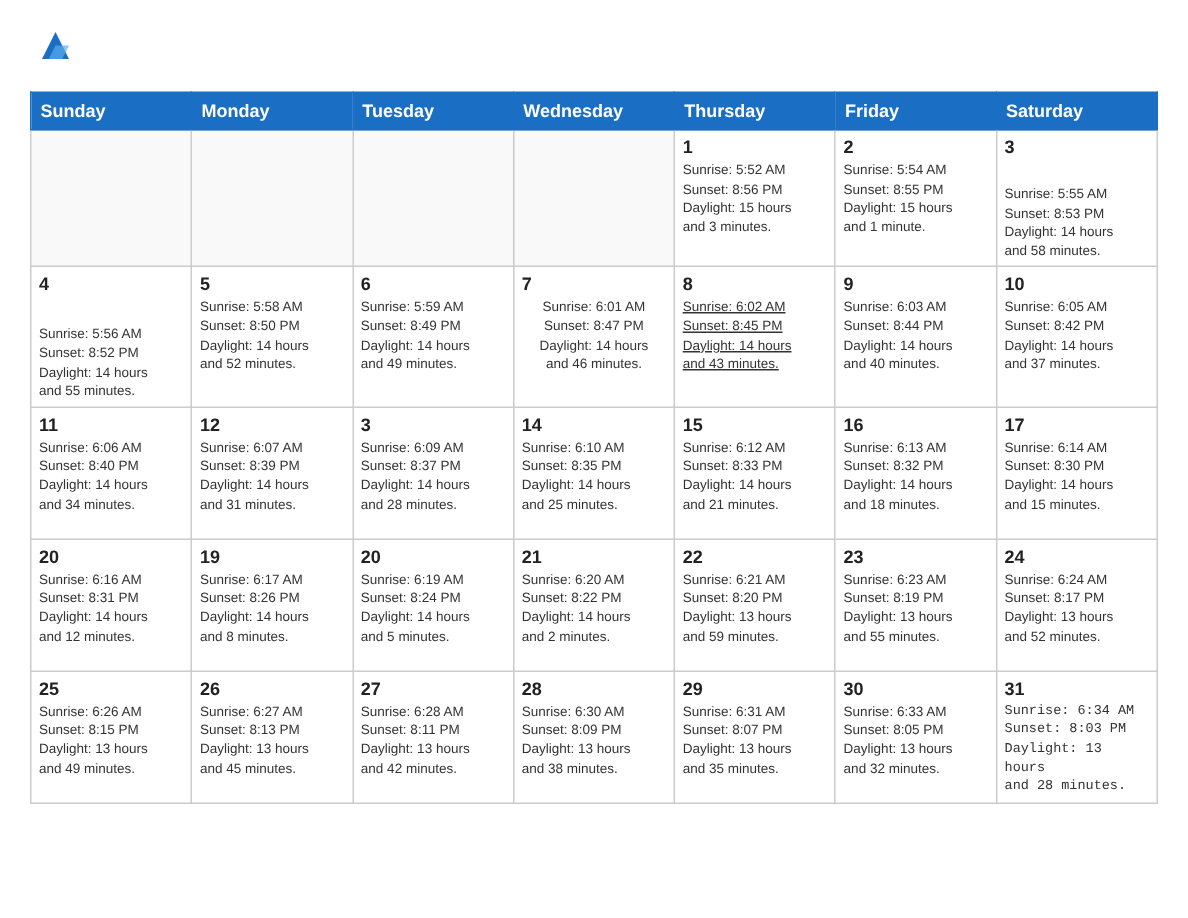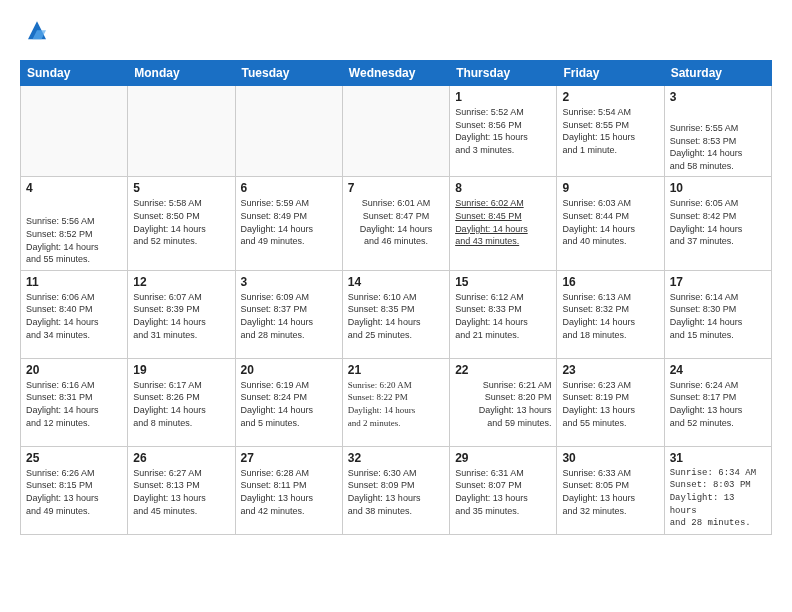--- a/index.html
+++ b/index.html
@@ -277,28 +277,28 @@
           </td>
           <td>
             <span class="day-num">20</span>
             <div class="day-info" style="white-space: pre-line;">Sunrise: 6:19 AM
 Sunset: 8:24 PM
 Daylight: 14 hours
 and 5 minutes.</div>
           </td>
           <td>
             <span class="day-num">21</span>
-            <div class="day-info" style="white-space: pre-line; font-family: Liberation Serif, serif;">Sunrise: 6:20 AM
+            <div class="day-info" style="white-space: pre-line;">Sunrise: 6:20 AM
 Sunset: 8:22 PM
 Daylight: 14 hours
 and 2 minutes.</div>
           </td>
           <td>
             <span class="day-num">22</span>
-            <div class="day-info" style="white-space: pre-line; text-align: right;">Sunrise: 6:21 AM
+            <div class="day-info" style="white-space: pre-line;">Sunrise: 6:21 AM
 Sunset: 8:20 PM
 Daylight: 13 hours
 and 59 minutes.</div>
           </td>
           <td>
             <span class="day-num">23</span>
             <div class="day-info" style="white-space: pre-line;">Sunrise: 6:23 AM
 Sunset: 8:19 PM
 Daylight: 13 hours
 and 55 minutes.</div>
@@ -327,21 +327,21 @@
 and 45 minutes.</div>
           </td>
           <td>
             <span class="day-num">27</span>
             <div class="day-info" style="white-space: pre-line;">Sunrise: 6:28 AM
 Sunset: 8:11 PM
 Daylight: 13 hours
 and 42 minutes.</div>
           </td>
           <td>
-            <span class="day-num">32</span>
+            <span class="day-num">28</span>
             <div class="day-info" style="white-space: pre-line;">Sunrise: 6:30 AM
 Sunset: 8:09 PM
 Daylight: 13 hours
 and 38 minutes.</div>
           </td>
           <td>
             <span class="day-num">29</span>
             <div class="day-info" style="white-space: pre-line;">Sunrise: 6:31 AM
 Sunset: 8:07 PM
 Daylight: 13 hours

